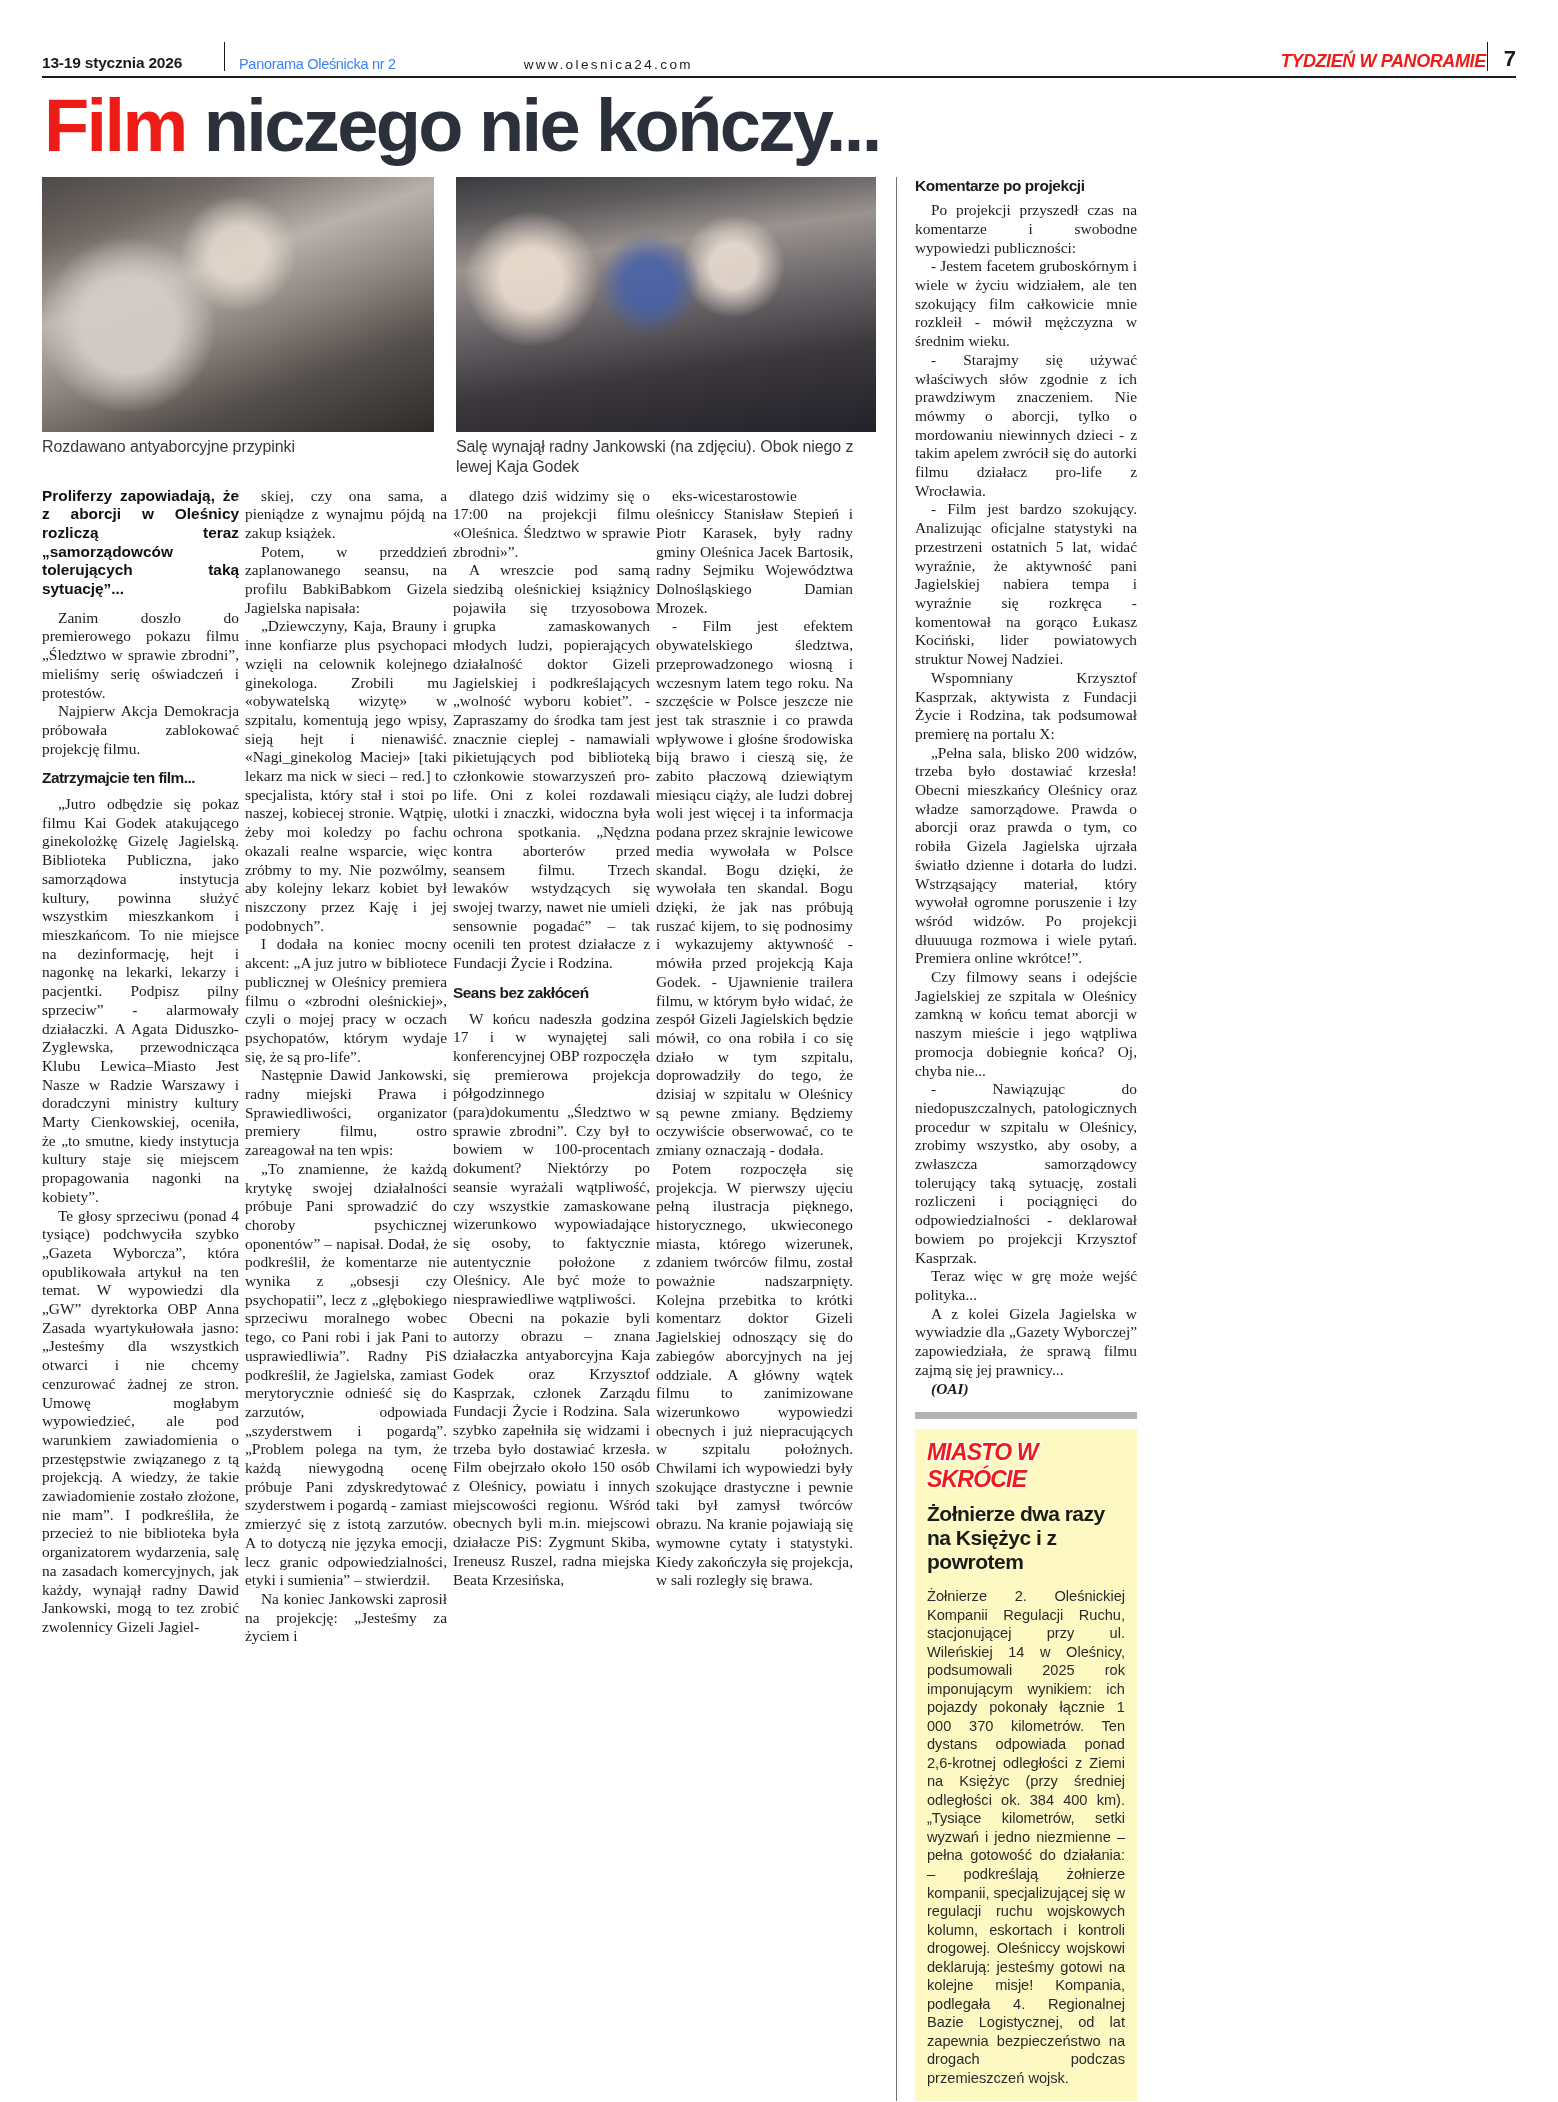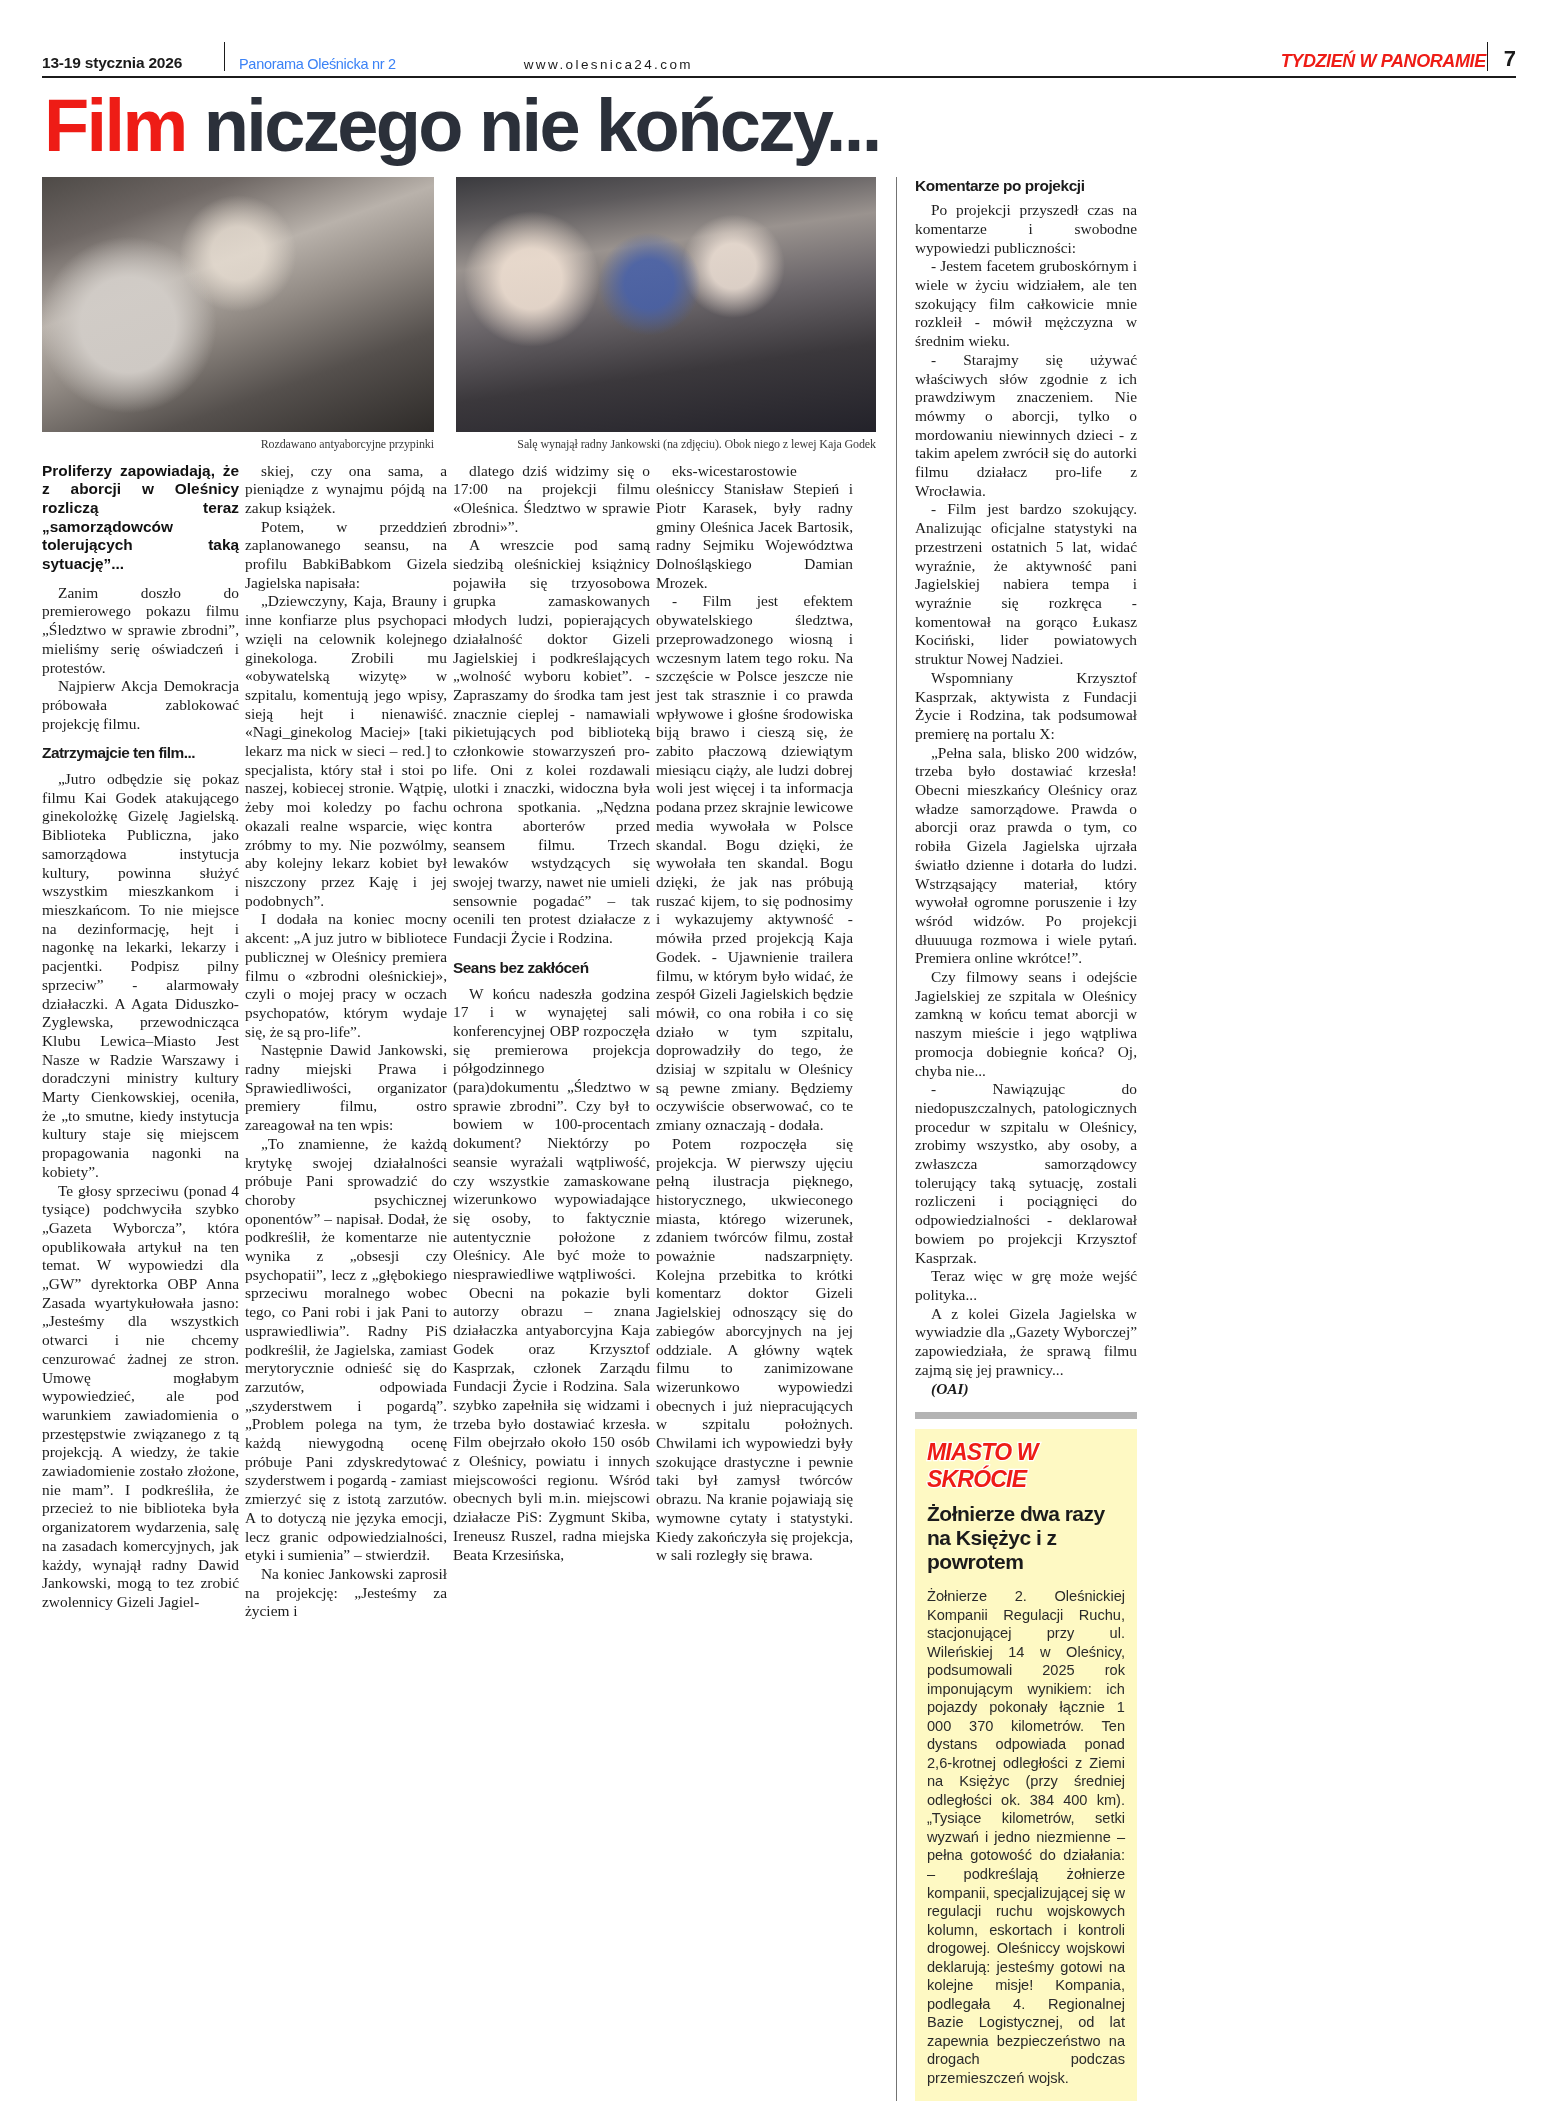--- a/index.html
+++ b/index.html
@@ -106,27 +106,26 @@
     margin-bottom:4px;
   }
   .photo-wrap{position:relative;}
   .photo{
     display:block;
     border:0;
   }
   .ph1{width:392px;height:255px;}
   .ph2{width:420px;height:255px;}
   .caption{
-    font-family:Liberation Serif, serif;
-    font-size:12px;
+    font-family:Liberation Sans, sans-serif;
+    font-size:16px;
     color:#3a3a3a;
     margin-top:5px;
     line-height:1.25;
     letter-spacing:-0.1px;
-    text-align:right;
   }
 
   
   .cols{
     display:flex;
     gap:6px;
     margin-top:10px;
   }
   .col{
     width:197px;

